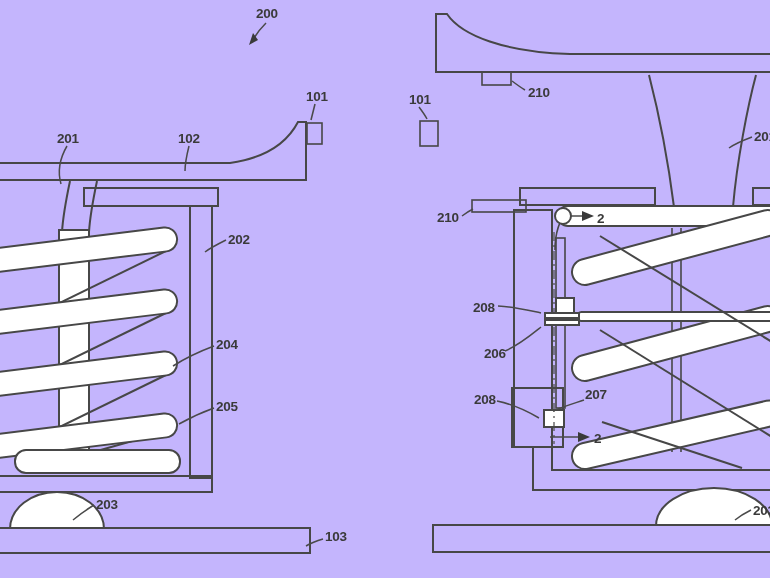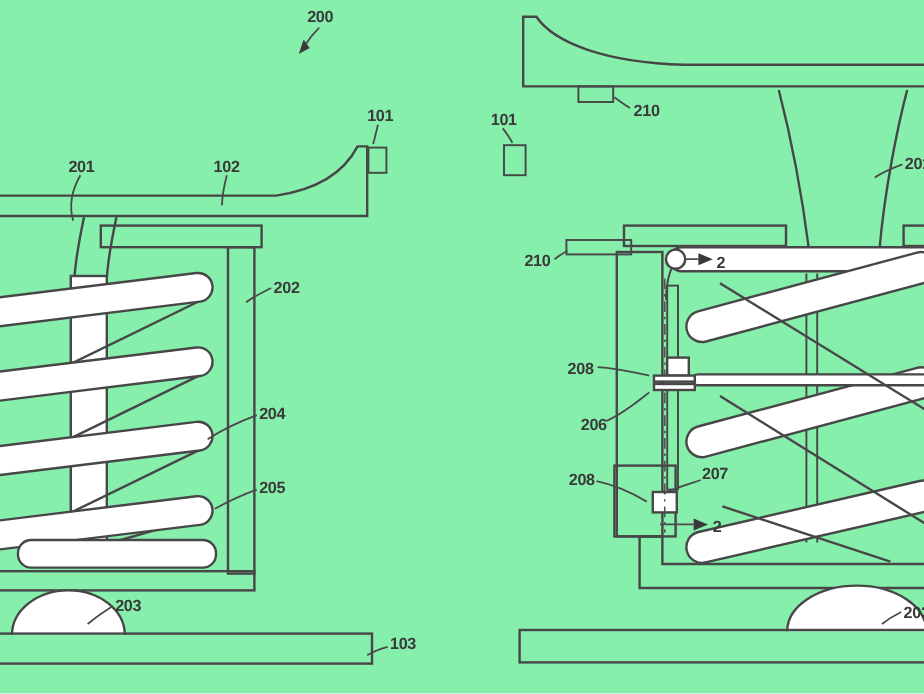--- a/index.html
+++ b/index.html
@@ -1,16 +1,16 @@
 <!DOCTYPE html>
 <html><head>
 <meta charset="utf-8">
 <style>
   html,body{margin:0;padding:0;background:#ffffff;}
-  .canvas{position:relative;width:770px;height:578px;background:#86efac;overflow:hidden;}
+  .canvas{position:relative;width:770px;height:578px;background:#c4b5fd;overflow:hidden;}
   .canvas svg{display:block;filter:blur(0.3px);}
   .lbl{font:700 13.5px "Liberation Sans", sans-serif;fill:#3a3a3a;letter-spacing:-0.3px;}
   .th{fill:none;stroke:#474747;stroke-width:2;}
   .t1{fill:none;stroke:#474747;stroke-width:1.6;}
   .ld{fill:none;stroke:#4a4a4a;stroke-width:1.5;}
   .ol{fill:#ffffff;stroke:#474747;stroke-width:2;}
   .ah{fill:#3a3a3a;stroke:none;}
 </style>
 </head>
 <body>

